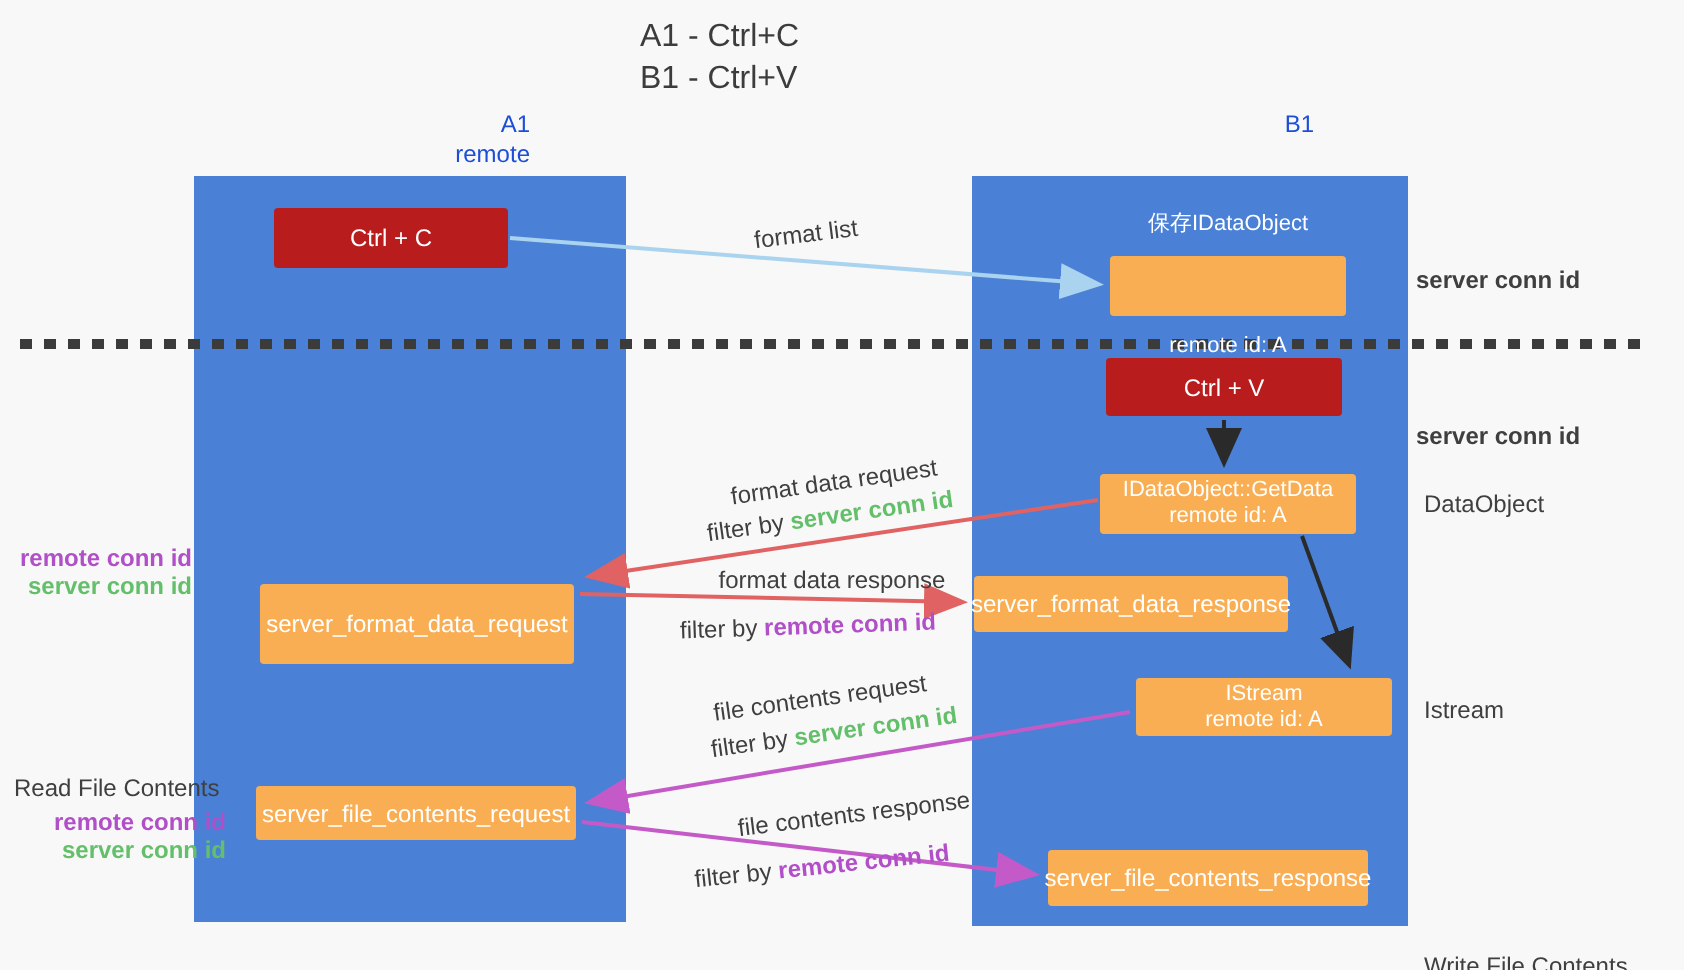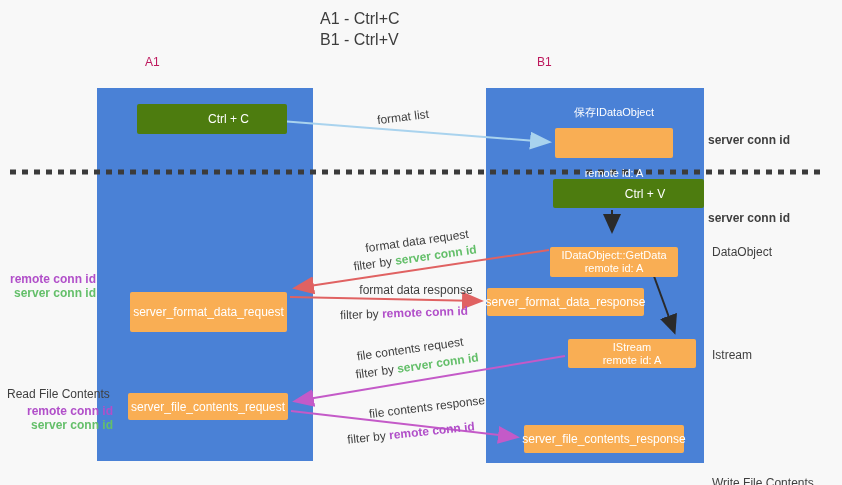--- a/index.html
+++ b/index.html
@@ -7,31 +7,31 @@
     width:842px; height:485px; position:relative;
     background:#f8f8f8; overflow:hidden;
     font-family:"Liberation Sans", sans-serif;
     color:#3f3f3f;
   }
   .abs { position:absolute; }
   .title {
     left:320px; top:8px; width:200px; text-align:left;
     font-size:16px; line-height:21px; color:#3c3c3c;
   }
-  .col-header { width:120px; text-align:left; font-size:12px; line-height:15px; color:#be185d; top:55px; }
+  .col-header { width:120px; text-align:right; font-size:12px; line-height:15px; color:#1d4ed8; top:55px; }
   .lifeline { background:#4a81d6; }
   .overlay { left:0; top:0; pointer-events:none; }
   .box {
     position:absolute; display:flex; flex-direction:column;
     align-items:center; justify-content:center;
     color:#ffffff; text-align:center; border-radius:2px;
     font-size:12px; line-height:14px;
   }
   .box.orange { background:#f9ae54; }
-  .box.green  { background:#4d7c0f;padding-left:33px; }
+  .box.green  { background:#b91c1c; }
   .box .sub { font-size:11px; line-height:13px; }
   .box .t1  { font-size:11px; line-height:13px; }
   .mid {
     position:absolute; font-size:12px; white-space:nowrap;
     color:#3f3f3f; transform:translate(-50%,-50%);
   }
   .green-t  { color:#64bf6a; font-weight:bold; }
   .purple-t { color:#b14fc9; font-weight:bold; }
   .side { position:absolute; font-size:12px; white-space:nowrap; color:#3f3f3f; }
   .side.pair { line-height:14px; text-align:right; font-weight:bold; }
@@ -39,20 +39,21 @@
 </head>
 <body>
 
 <div class="abs title">
   <div>A1 - Ctrl+C</div>
   <div>B1 - Ctrl+V</div>
 </div>
 
 <div class="abs col-header" style="left:145px;">
   <div>A1</div>
+  <div>remote</div>
 </div>
 <div class="abs col-header" style="left:537px;">
   <div>B1</div>
 </div>
 
 <div class="abs lifeline" style="left:97px; top:88px; width:216px; height:373px;"></div>
 <div class="abs lifeline" style="left:486px; top:88px; width:218px; height:375px;"></div>
 
 <svg class="abs overlay" width="842" height="485" viewBox="0 0 842 485">
   <defs>
@@ -85,21 +86,21 @@
 
 <div class="box orange" style="left:555px; top:128px; width:118px; height:30px;gap:48px;">
   <span class="t1">保存IDataObject</span>
   <span class="sub">remote id: A</span>
 </div>
 
 <div class="box green" style="left:553px; top:179px; width:118px; height:29px;">
   <span>Ctrl + V</span>
 </div>
 
-<div class="box orange" style="left:550px; top:247px; width:128px; height:30px;">
+<div class="box orange" style="left:550px; top:237px; width:128px; height:30px;">
   <span class="t1">IDataObject::GetData</span>
   <span class="sub">remote id: A</span>
 </div>
 
 <div class="box orange" style="left:130px; top:292px; width:157px; height:40px;">
   <span>server_format_data_request</span>
 </div>
 
 <div class="box orange" style="left:487px; top:288px; width:157px; height:28px;">
   <span>server_format_data_response</span>

